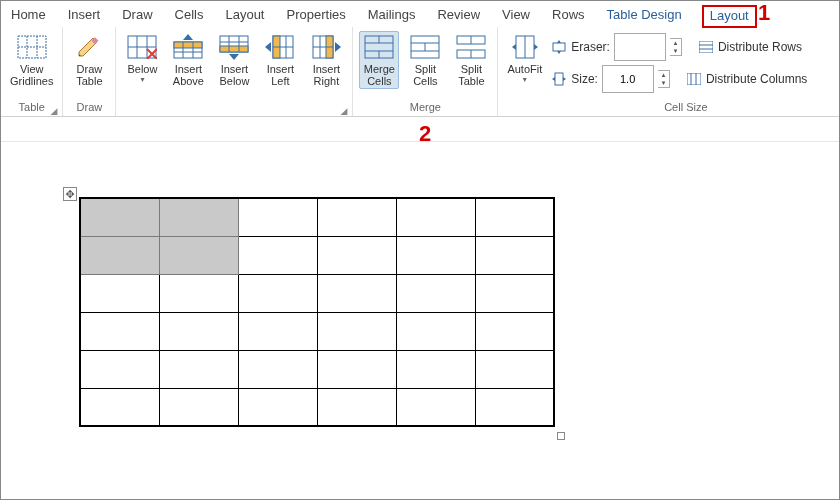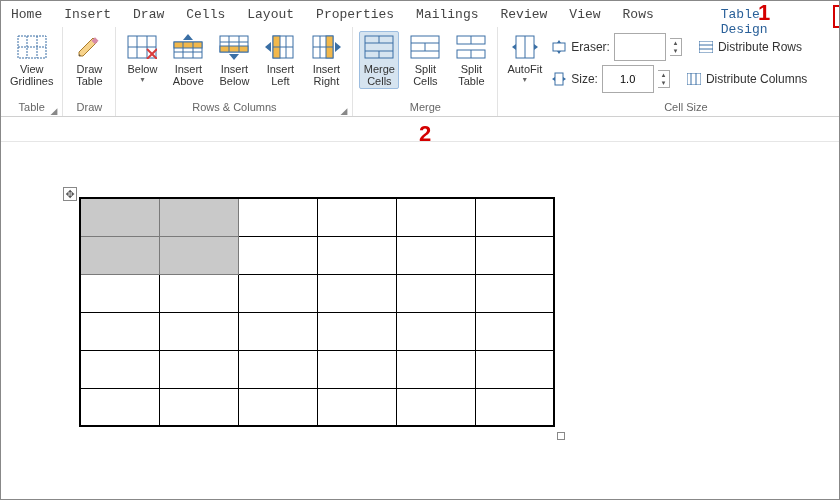--- a/index.html
+++ b/index.html
@@ -22,25 +22,23 @@
     gap: 18px;
     padding: 4px 8px 0 8px;
     font-size: 13px;
     color: #444;
     height: 26px;
     position: relative;
   }
   .menubar .tab {
     padding: 2px 2px 4px 2px;
     cursor: default;
-    font-family: Liberation Mono, monospace;
   }
   .menubar .tab.context {
     color: #2a6099;
-    margin-left: 45px;
   }
   .menubar .tab.active {
     color: #2a6099;
     border-bottom: 2px solid #2a6099;
   }
   .menubar .tab.active.highlight-box {
     border: 2px solid #d40000;
     padding: 1px 6px 3px 6px;
   }
 
@@ -342,21 +340,20 @@
               <rect x="15" y="1" width="7" height="22" fill="#f2b84b" stroke="#3a6fa5"></rect>
               <line x1="2" y1="12" x2="22" y2="12" stroke="#3a6fa5"></line>
               <line x1="9" y1="1" x2="9" y2="23" stroke="#3a6fa5"></line>
               <polygon points="30,12 24,7 24,17" fill="#3a6fa5"></polygon>
             </svg>
         </span>
         <span class="label">Insert
 Right</span>
       </div>
     </div>
-    <div class="group-label">Rows &amp; Columns</div>
     <span class="group-launcher">◢</span>
   </div>
 
   <div class="group">
     <div class="group-buttons">
       <div class="btn selected">
         <span class="icon">
           <svg width="30" height="24">
               <rect x="1" y="1" width="28" height="22" fill="none" stroke="#3a6fa5"></rect>
               <line x1="1" y1="8" x2="29" y2="8" stroke="#3a6fa5"></line>

